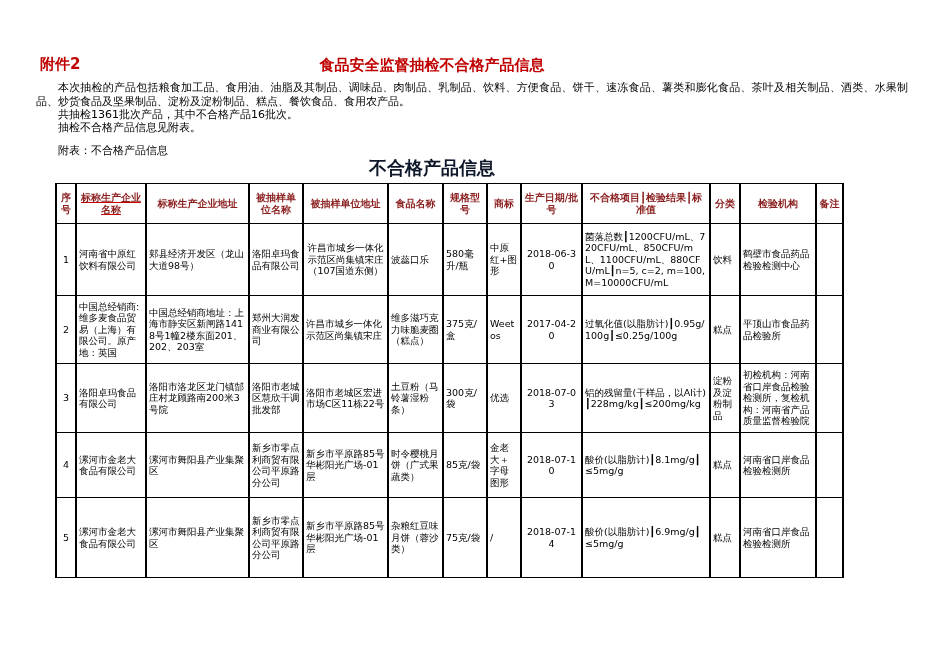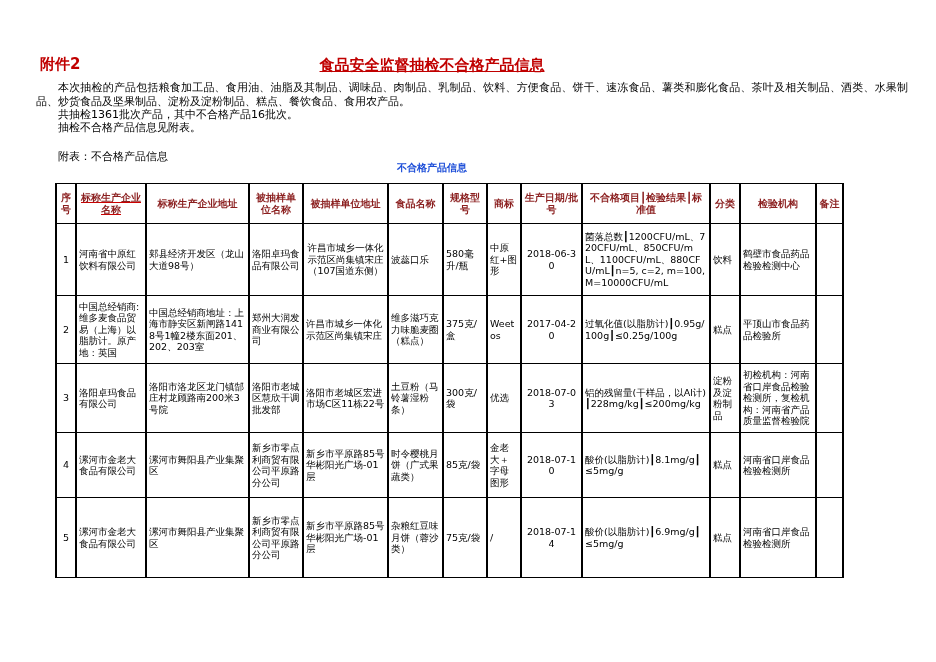--- a/index.html
+++ b/index.html
@@ -15,41 +15,40 @@
   .doc-attachment{
     left:40px;top:55px;
     font-size:15px;font-weight:bold;color:#c00000;
   }
   .doc-title-wrap{
     left:0;top:55px;width:864px;text-align:center;
   }
   .doc-title{
     font-size:15px;font-weight:bold;color:#c00000;
     display:inline-block;
-    text-decoration:underline;
   }
   .doc-paragraph{
     left:36px;top:81px;width:872px;
     font-size:11px;line-height:13.5px;
     text-indent:2em;
     text-align:justify;
   }
   .doc-line{
     left:36px;width:872px;
     font-size:11px;line-height:13px;
     text-indent:2em;
   }
   .line-stats{top:108px;}
   .line-note{top:121px;}
-  .line-appendix{top:150px;}
+  .line-appendix{top:144px;}
   .table-title-wrap{
     left:0;top:156px;width:864px;text-align:center;
   }
   .table-title{
-    font-size:10px;font-weight:bold;color:#1d4ed8;
+    font-size:18px;font-weight:bold;color:#0f172a;
     display:inline-block;
   }
   table.defect{
     position:absolute;left:55px;top:183px;
     border-collapse:collapse;
     table-layout:fixed;
     font-size:9.5px;line-height:11.5px;
   }
   table.defect th, table.defect td{
     border-top:1px solid #000;
@@ -165,21 +164,21 @@
         </td>
         <td>
           <div class="cw" style="max-height: 68px;"></div>
         </td>
       </tr>
       <tr style="height: 68px;">
         <td class="c">
           <div class="cw" style="max-height: 64px;">2</div>
         </td>
         <td>
-          <div class="cw" style="max-height: 64px;">中国总经销商:维多麦食品贸易（上海）以脂肪计。原产地：英国</div>
+          <div class="cw" style="max-height: 64px;">中国总经销商:维多麦食品贸易（上海）有限公司。原产地：英国</div>
         </td>
         <td>
           <div class="cw" style="max-height: 64px;">中国总经销商地址：上海市静安区新闸路1418号1幢2楼东面201、202、203室</div>
         </td>
         <td>
           <div class="cw" style="max-height: 64px;">郑州大润发商业有限公司</div>
         </td>
         <td>
           <div class="cw" style="max-height: 64px;">许昌市城乡一体化示范区尚集镇宋庄</div>
         </td>

